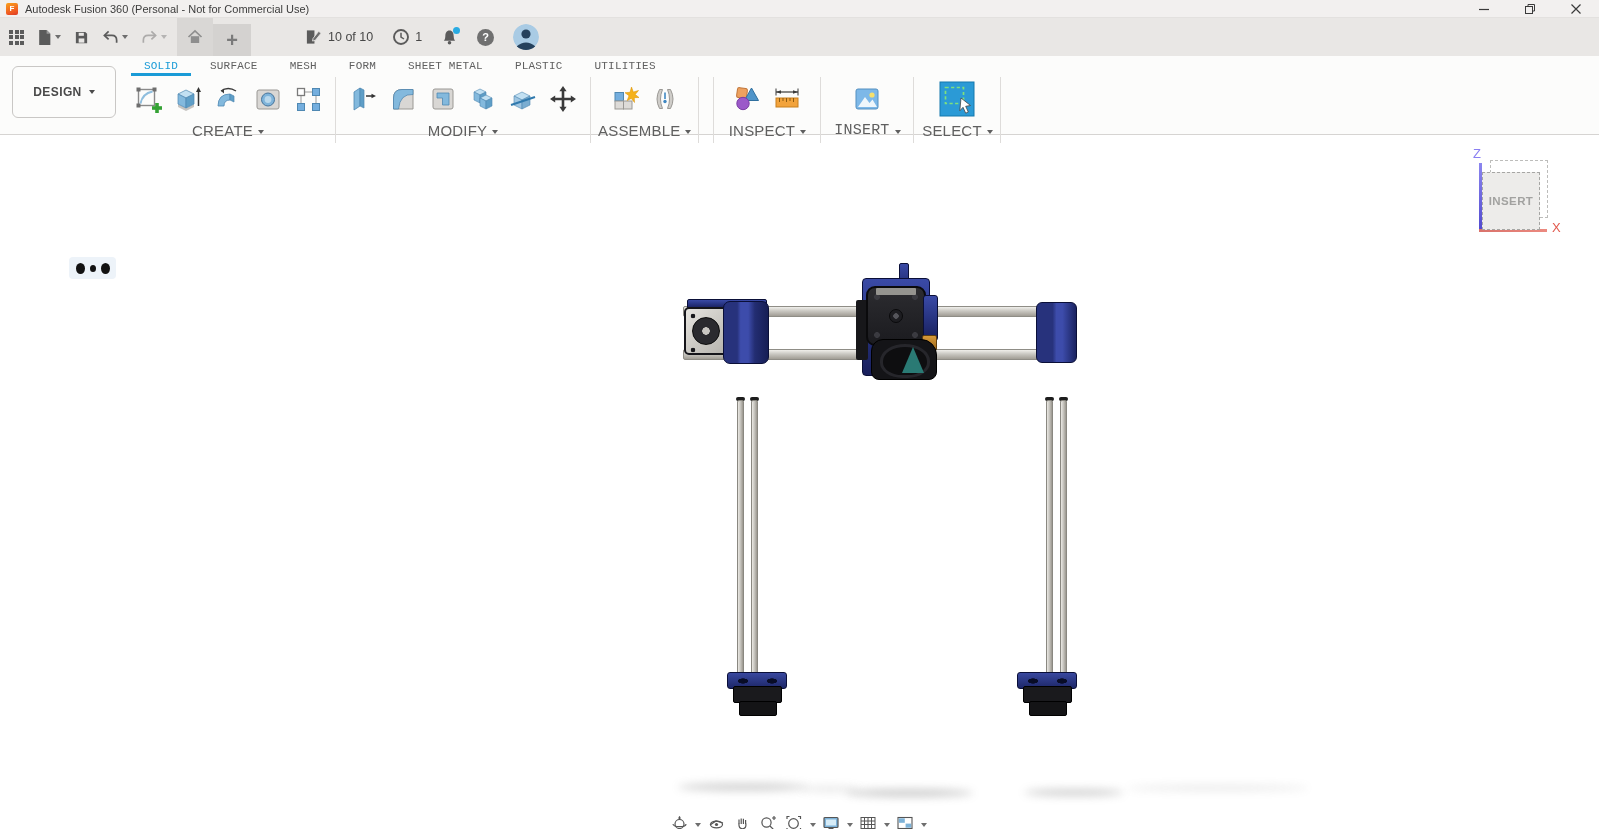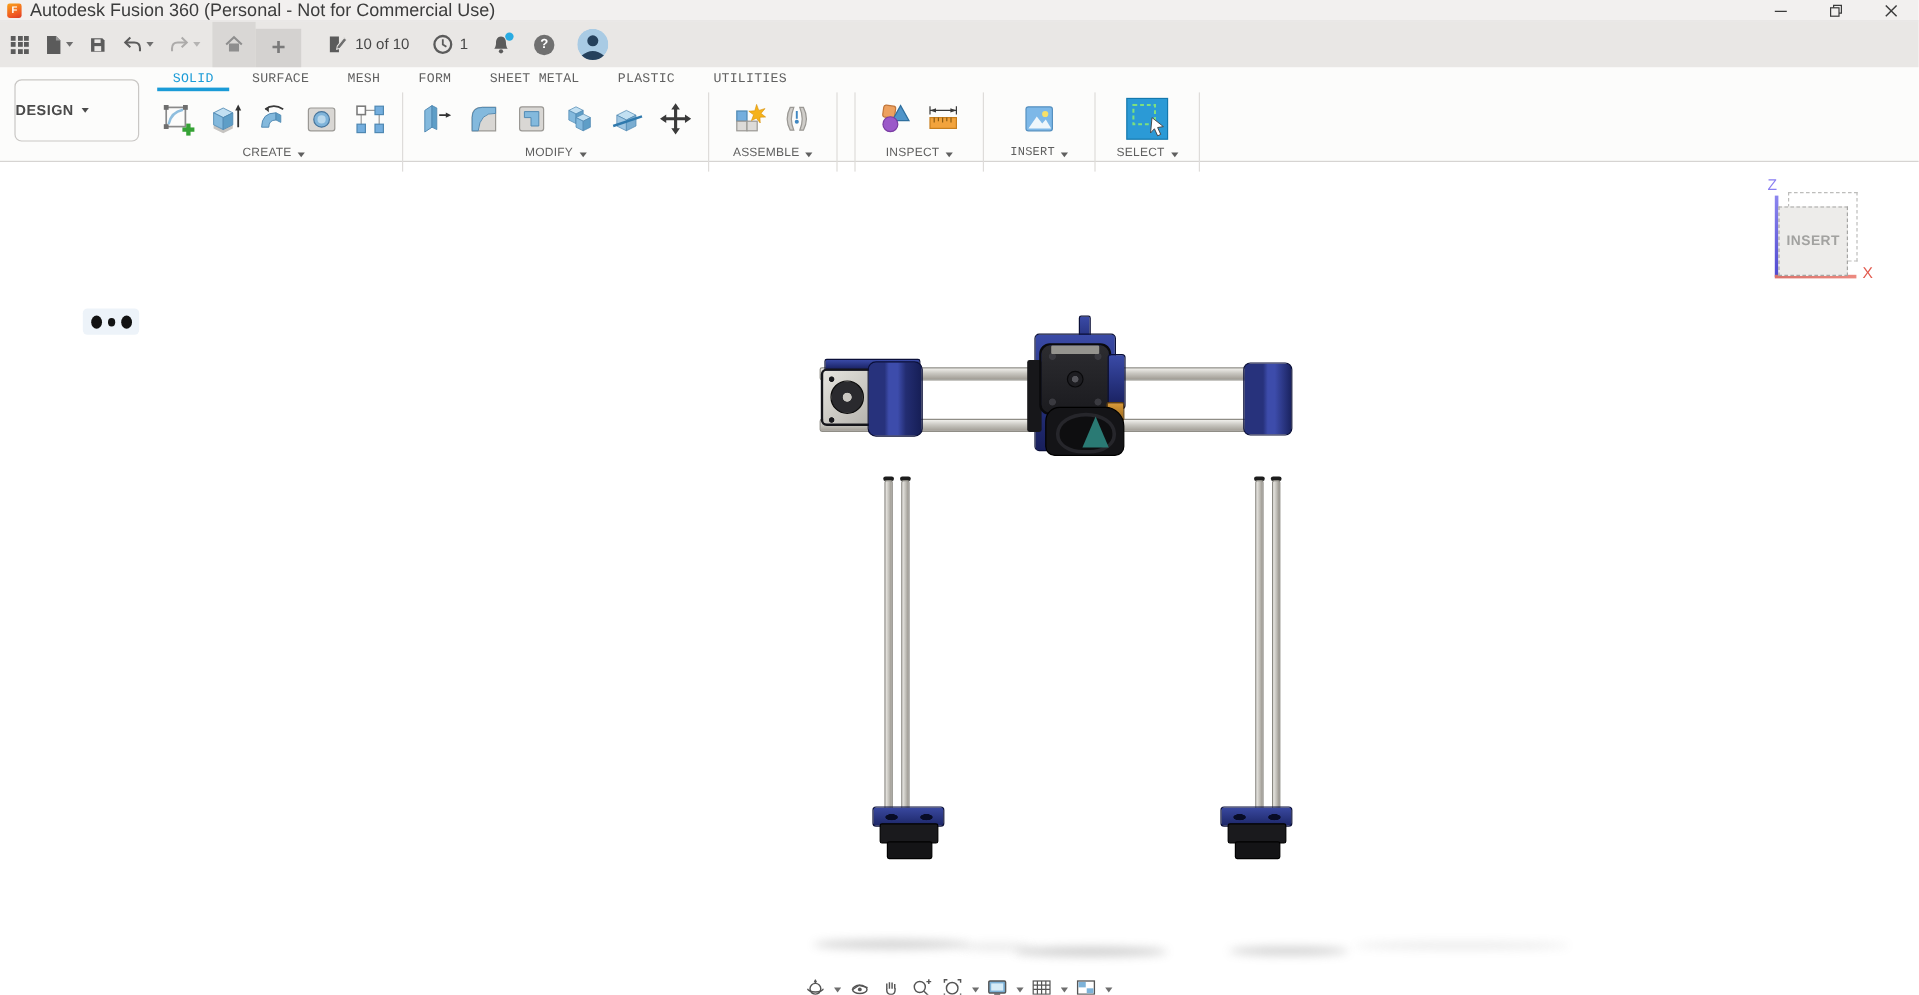--- a/index.html
+++ b/index.html
@@ -6,21 +6,21 @@
   html,body { width:1599px; height:829px; overflow:hidden; background:#fff;
               font-family:"Liberation Sans", sans-serif; position:relative; }
   button { background:none; border:none; padding:0; font-family:inherit; cursor:pointer; }
 
   
   .titlebar { position:absolute; top:0; left:0; width:100%; height:18px; background:#f2f0ef;
               border-bottom:1px solid #e3e1df; display:flex; align-items:center; z-index:60; }
   .app-logo { width:12px; height:12px; margin:0 7px 0 6px; border-radius:2px;
               background:linear-gradient(160deg,#f9a11b 0%,#f05822 70%,#d93a26 100%);
               color:#fff; font-size:8px; font-weight:bold; display:flex; align-items:center; justify-content:center; }
-  .win-title { font-size:15px; color:#3c3c3c; }
+  .win-title { font-size:11px; color:#3c3c3c; }
   .win-controls { margin-left:auto; display:flex; height:100%; }
   .win-btn { width:46px; height:100%; display:flex; align-items:center; justify-content:center; }
   .win-btn svg { display:block; }
 
   
   .qat-row { position:absolute; top:18px; left:0; width:100%; height:38px; background:#e9e7e5;
              display:flex; align-items:center; z-index:55; }
   .qat-left { display:flex; align-items:center; gap:13px; padding:0 10px 0 9px; }
   .qat-item { display:flex; align-items:center; gap:3px; }
   .grid-icon { display:grid; grid-template-columns:repeat(3,4px); grid-template-rows:repeat(3,4px); gap:1.5px; }
@@ -30,44 +30,44 @@
   .dim { opacity:.42; }
   .home-btn { width:36px; height:38px; background:#d9d7d5; display:flex; align-items:center; justify-content:center; }
 
   .doc-tab { flex:1; height:32px; margin-top:6px; background:#fbfbfa; border-radius:7px 7px 0 0;
              position:relative; display:flex; align-items:center; justify-content:center; gap:8px; }
   .doc-tab-title { font-size:12.5px; color:#474747; }
   .tab-close { position:absolute; right:13px; top:8px; font-size:12px; color:#6b6b6b; }
   .plus-btn { width:38px; height:32px; margin-top:6px; background:#d4d2d0; color:#7a7a7a;
               font-size:20px; font-weight:bold; display:flex; align-items:center; justify-content:center; }
 
-  .qat-right { display:flex; align-items:center; gap:19px; padding:0 18px 0 22px; }
+  .qat-right { display:flex; align-items:center; gap:19px; padding:0 18px 0 22px;margin-left:32px; }
   .badge-text { font-size:12.5px; color:#474747; }
   .bell-wrap { position:relative; }
   .bell-dot { position:absolute; top:-2px; right:-2px; width:7px; height:7px; border-radius:50%; background:#29abe2; }
   .help-circle { width:17px; height:17px; border-radius:50%; background:#707070; color:#fff;
                  font-size:11px; font-weight:bold; display:flex; align-items:center; justify-content:center; }
   .avatar { width:26px; height:26px; border-radius:50%; overflow:hidden; }
 
   
   .ribbon { position:absolute; top:56px; left:0; width:100%; height:79px; background:#fcfcfb;
             border-bottom:1px solid #d6d4d2; z-index:50; }
   .design-btn { position:absolute; left:12px; top:10px; width:104px; height:52px; border:1px solid #c9c7c5;
-                border-radius:6px; background:#fcfcfb; display:flex; align-items:center; 
+                border-radius:6px; background:#fcfcfb; display:flex; align-items:center; justify-content:center;
                 gap:7px; font-size:12px; font-weight:bold; color:#4a4a4a; letter-spacing:.4px; }
   .design-btn .tri { border-top-color:#4a4a4a; }
   .ribbon-tabs { position:absolute; left:128px; top:0; height:19px; display:flex;font-family:Liberation Mono, monospace; }
   .rtab { padding:0 16px; font-size:11px; color:#606060; display:flex; align-items:center; position:relative; letter-spacing:.2px; }
   .rtab.active { color:#1a9bd7; }
   .rtab.active::after { content:""; position:absolute; left:3px; right:3px; bottom:-1px; height:3px; background:#1a9bd7; }
   .ribbon-body { position:absolute; left:128px; top:21px; display:flex; align-items:flex-start; }
   .rgroup { display:flex; flex-direction:column; align-items:center; }
   .gicons { display:flex; height:44px; align-items:center; justify-content:center; }
   .icon-btn { width:40px; height:44px; display:flex; align-items:center; justify-content:center; }
-  .glabel { margin-top:1px; font-size:10px; color:#5f5f5f; display:flex; gap:5px; align-items:center; letter-spacing:.2px; }
+  .glabel { margin-top:1px; font-size:15px; color:#5f5f5f; display:flex; gap:5px; align-items:center; letter-spacing:.2px; }
   .glabel .tri { border-top-color:#5f5f5f; transform:translateY(1px); }
   .vsep { width:1px; background:#dedcda; height:66px; margin:0 7px; }
   .minw95 { min-width:96px; } .minw90 { min-width:92px;justify-content:flex-end; } .minw75 { min-width:78px;font-family:Liberation Mono, monospace; } .minw70 { min-width:72px; }
 
   
   .viewport { position:absolute; top:135px; left:0; width:1599px; height:694px; background:#fff; }
 
   
   .viewcube { position:absolute; left:1462px; top:13px; width:130px; height:100px; }
   .vc-back { position:absolute; left:28px; top:12px; width:58px; height:58px; border:1px dashed #bdbdbb; }

